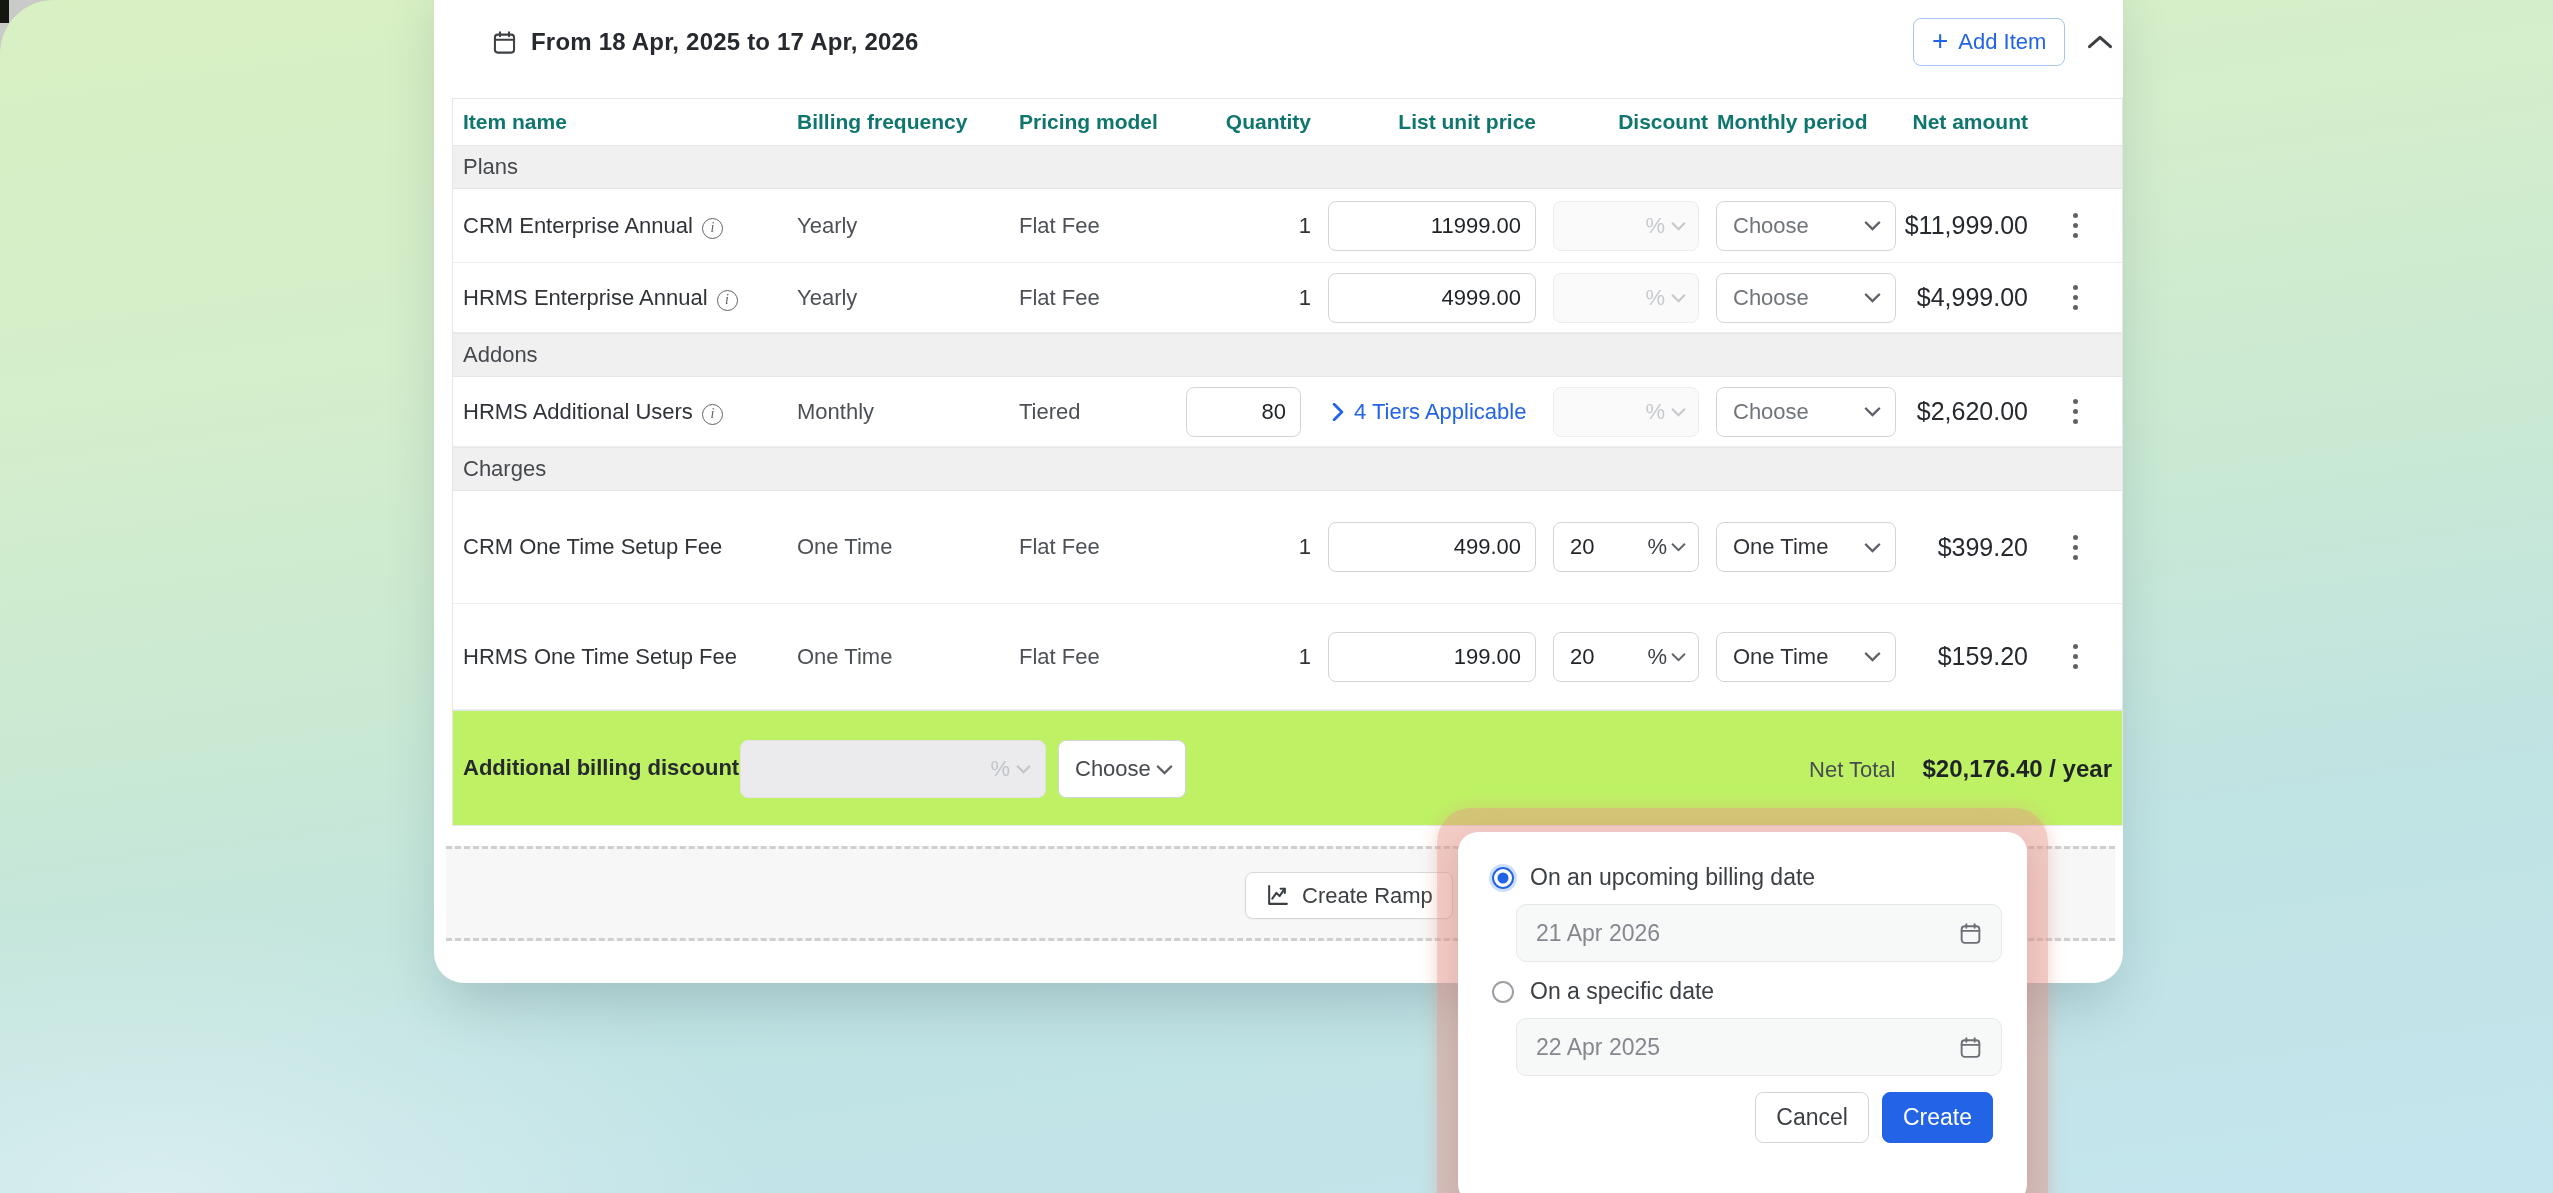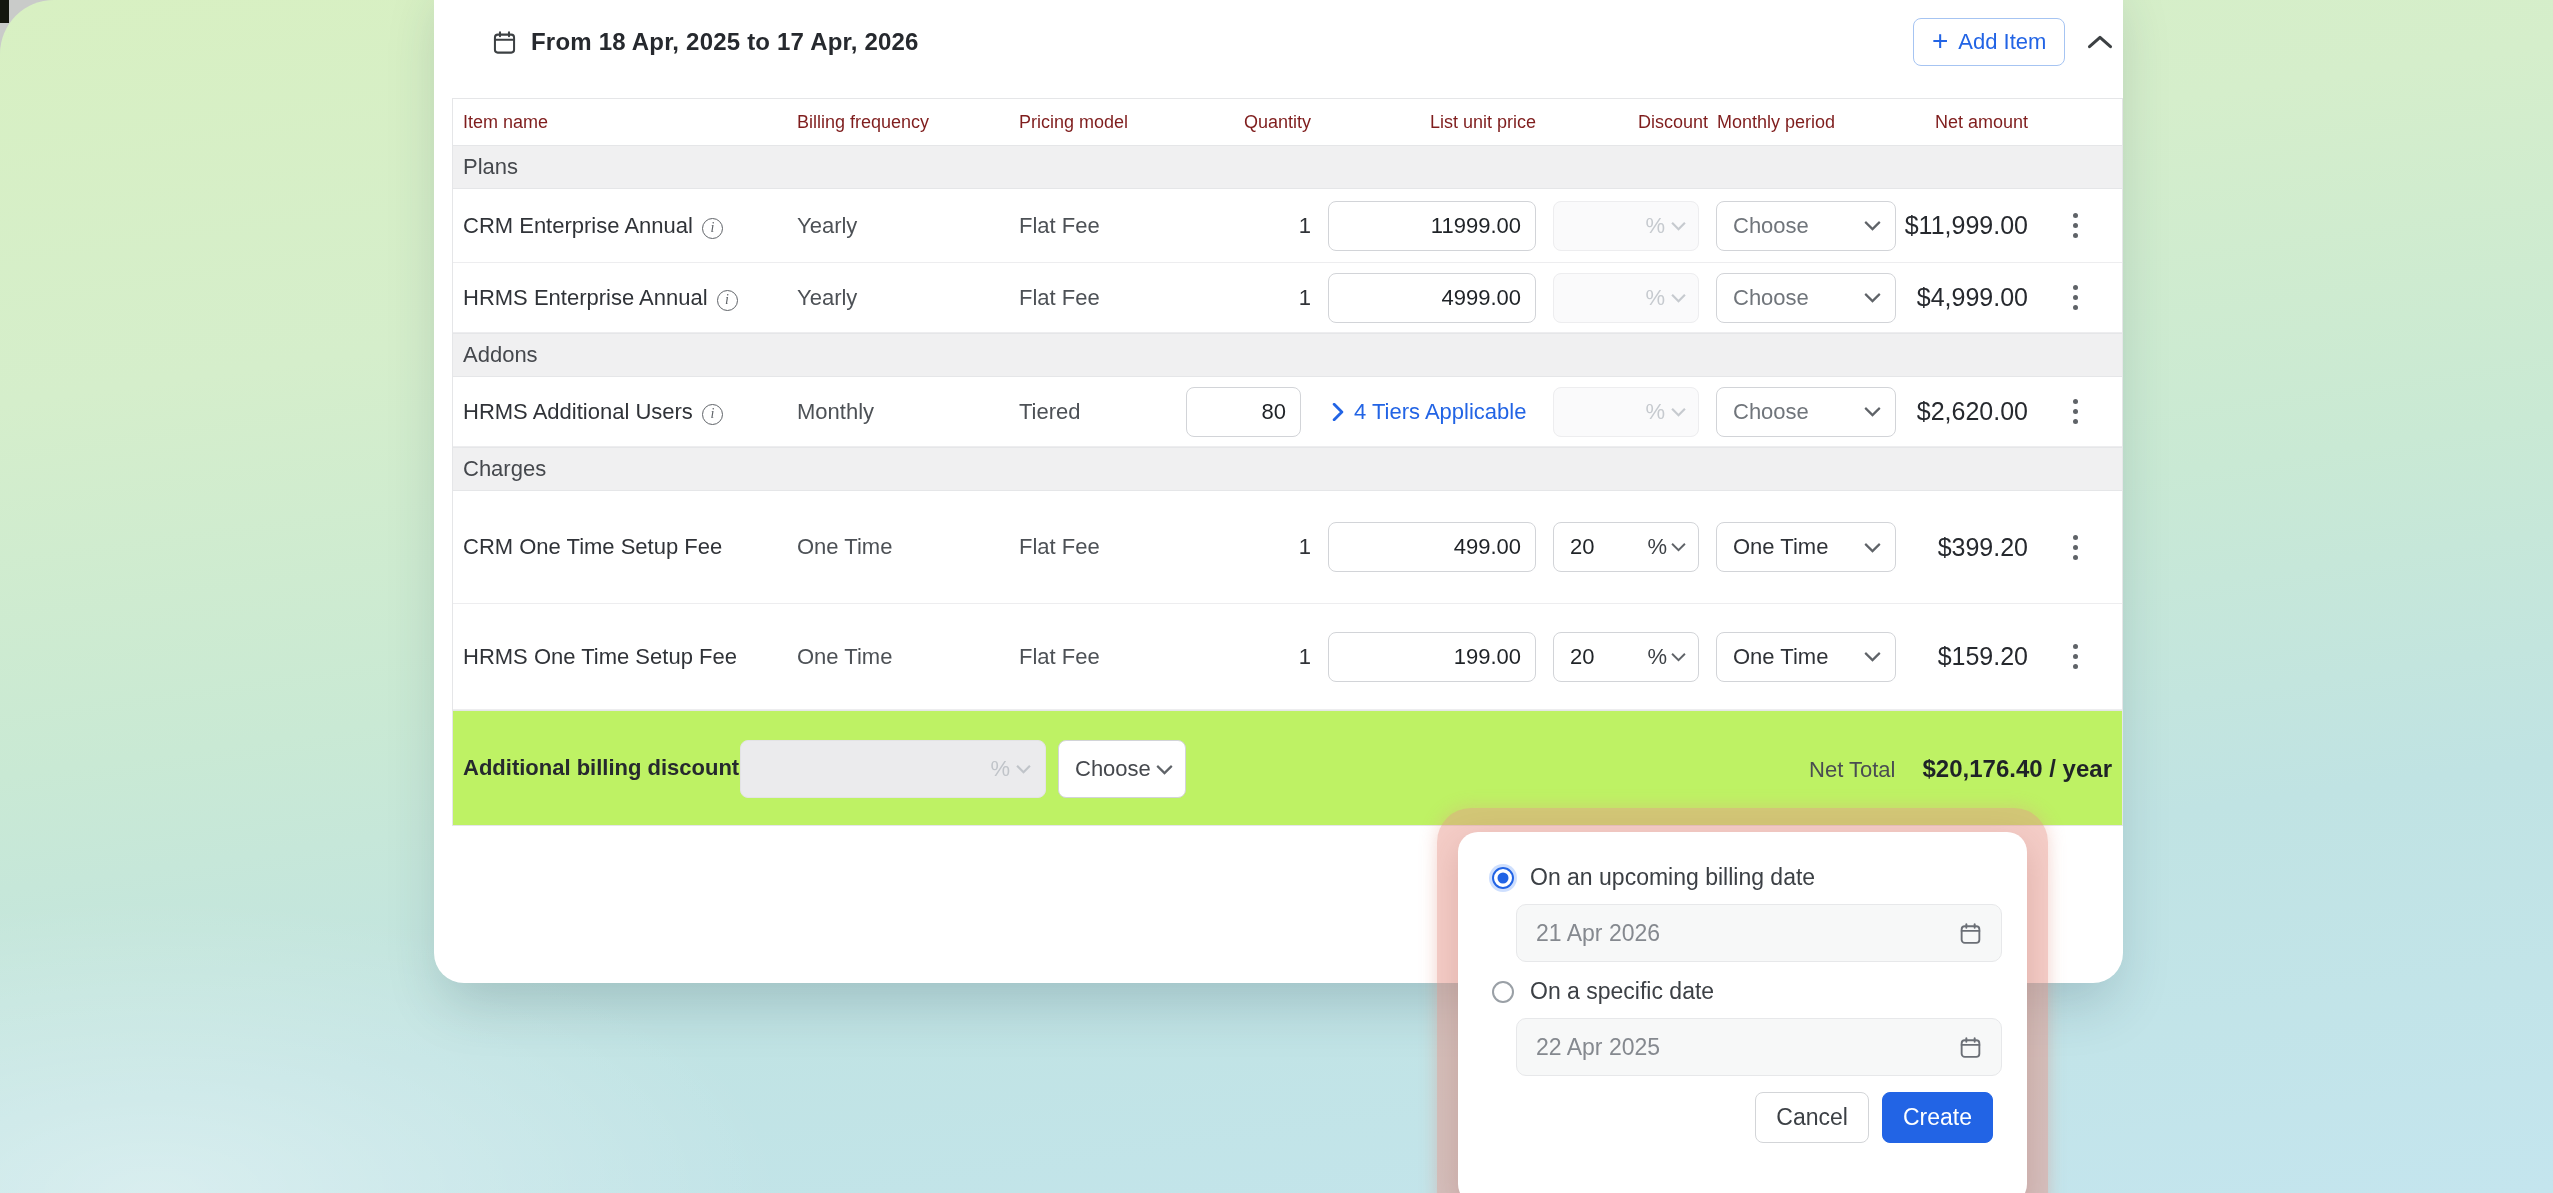--- a/index.html
+++ b/index.html
@@ -36,21 +36,21 @@
     display: flex; align-items: center; gap: 10px; padding: 0 18px;
     background: #fff; border: 1.5px solid #a6c4f2; border-radius: 8px;
     color: #2264e5; font-size: 22px; font-weight: 500; cursor: pointer;
   }
   .add-item-btn .plus { font-size: 28px; font-weight: 400; line-height: 1; margin-top: -3px; }
   .collapse-btn { position: absolute; left: 1648px; top: 62px; width: 36px; height: 32px; display: flex; align-items: center; justify-content: center; cursor: pointer; }
 
   
   .table { position: absolute; left: 18px; top: 134px; width: 1671px; border: 1px solid #e5e6e8; background: #fff; }
   .grid-row { display: grid; grid-template-columns: 344px 222px 184px 108px 242px 163px 196px 116px 1fr; align-items: center; }
-  .thead { height: 46px; font-size: 18px; font-weight: 400; color: #7f1d1d; }
+  .thead { height: 46px; font-size: 21px; font-weight: 700; color: #0f766e; }
   .thead .c1 { padding-left: 10px; }
   .c4r { justify-self: end; text-align: right; }
   .c5r { justify-self: end; padding-right: 17px; margin-left: 12px; }
   .c6r { justify-self: end; padding-right: 8px; }
   .c7l { padding-left: 1px; }
   .c8r { justify-self: end; padding-right: 0; text-align: left; }
   .section-bar {
     height: 44px; display: flex; align-items: center; padding-left: 10px;
     background: #f0f0f1; border-top: 1px solid #e5e6e8; border-bottom: 1px solid #e5e6e8;
     font-size: 22px; color: #45484d;
@@ -420,20 +420,30 @@
             <polyline points="1,1.5 7,7.5 13,1.5"></polyline>
           </svg>
       </div>
       <div class="tf-total">
         <span class="tf-total-label">Net Total</span>
         <span class="tf-total-value">$20,176.40 / year</span>
       </div>
     </div>
   </div>
 
+  <div class="ramp-zone">
+    <div class="create-ramp-btn">
+      <svg width="25" height="25" viewBox="0 0 24 24" fill="none" stroke="#3c4043" stroke-width="2" stroke-linecap="round" stroke-linejoin="round">
+        <path d="M4 3 v17 h17"></path>
+          <polyline points="7,15 11,9.5 14,12.5 19,5.5"></polyline>
+          <polyline points="19,9.5 19,5.5 15,5.5"></polyline>
+      </svg>
+      <span>Create Ramp</span>
+    </div>
+  </div>
 
 </div>
 
 <div class="glow"></div>
 
 <div class="popover">
 
   <div class="radio-row">
     <span class="radio on"></span>
     <span class="radio-label">On an upcoming billing date</span>

